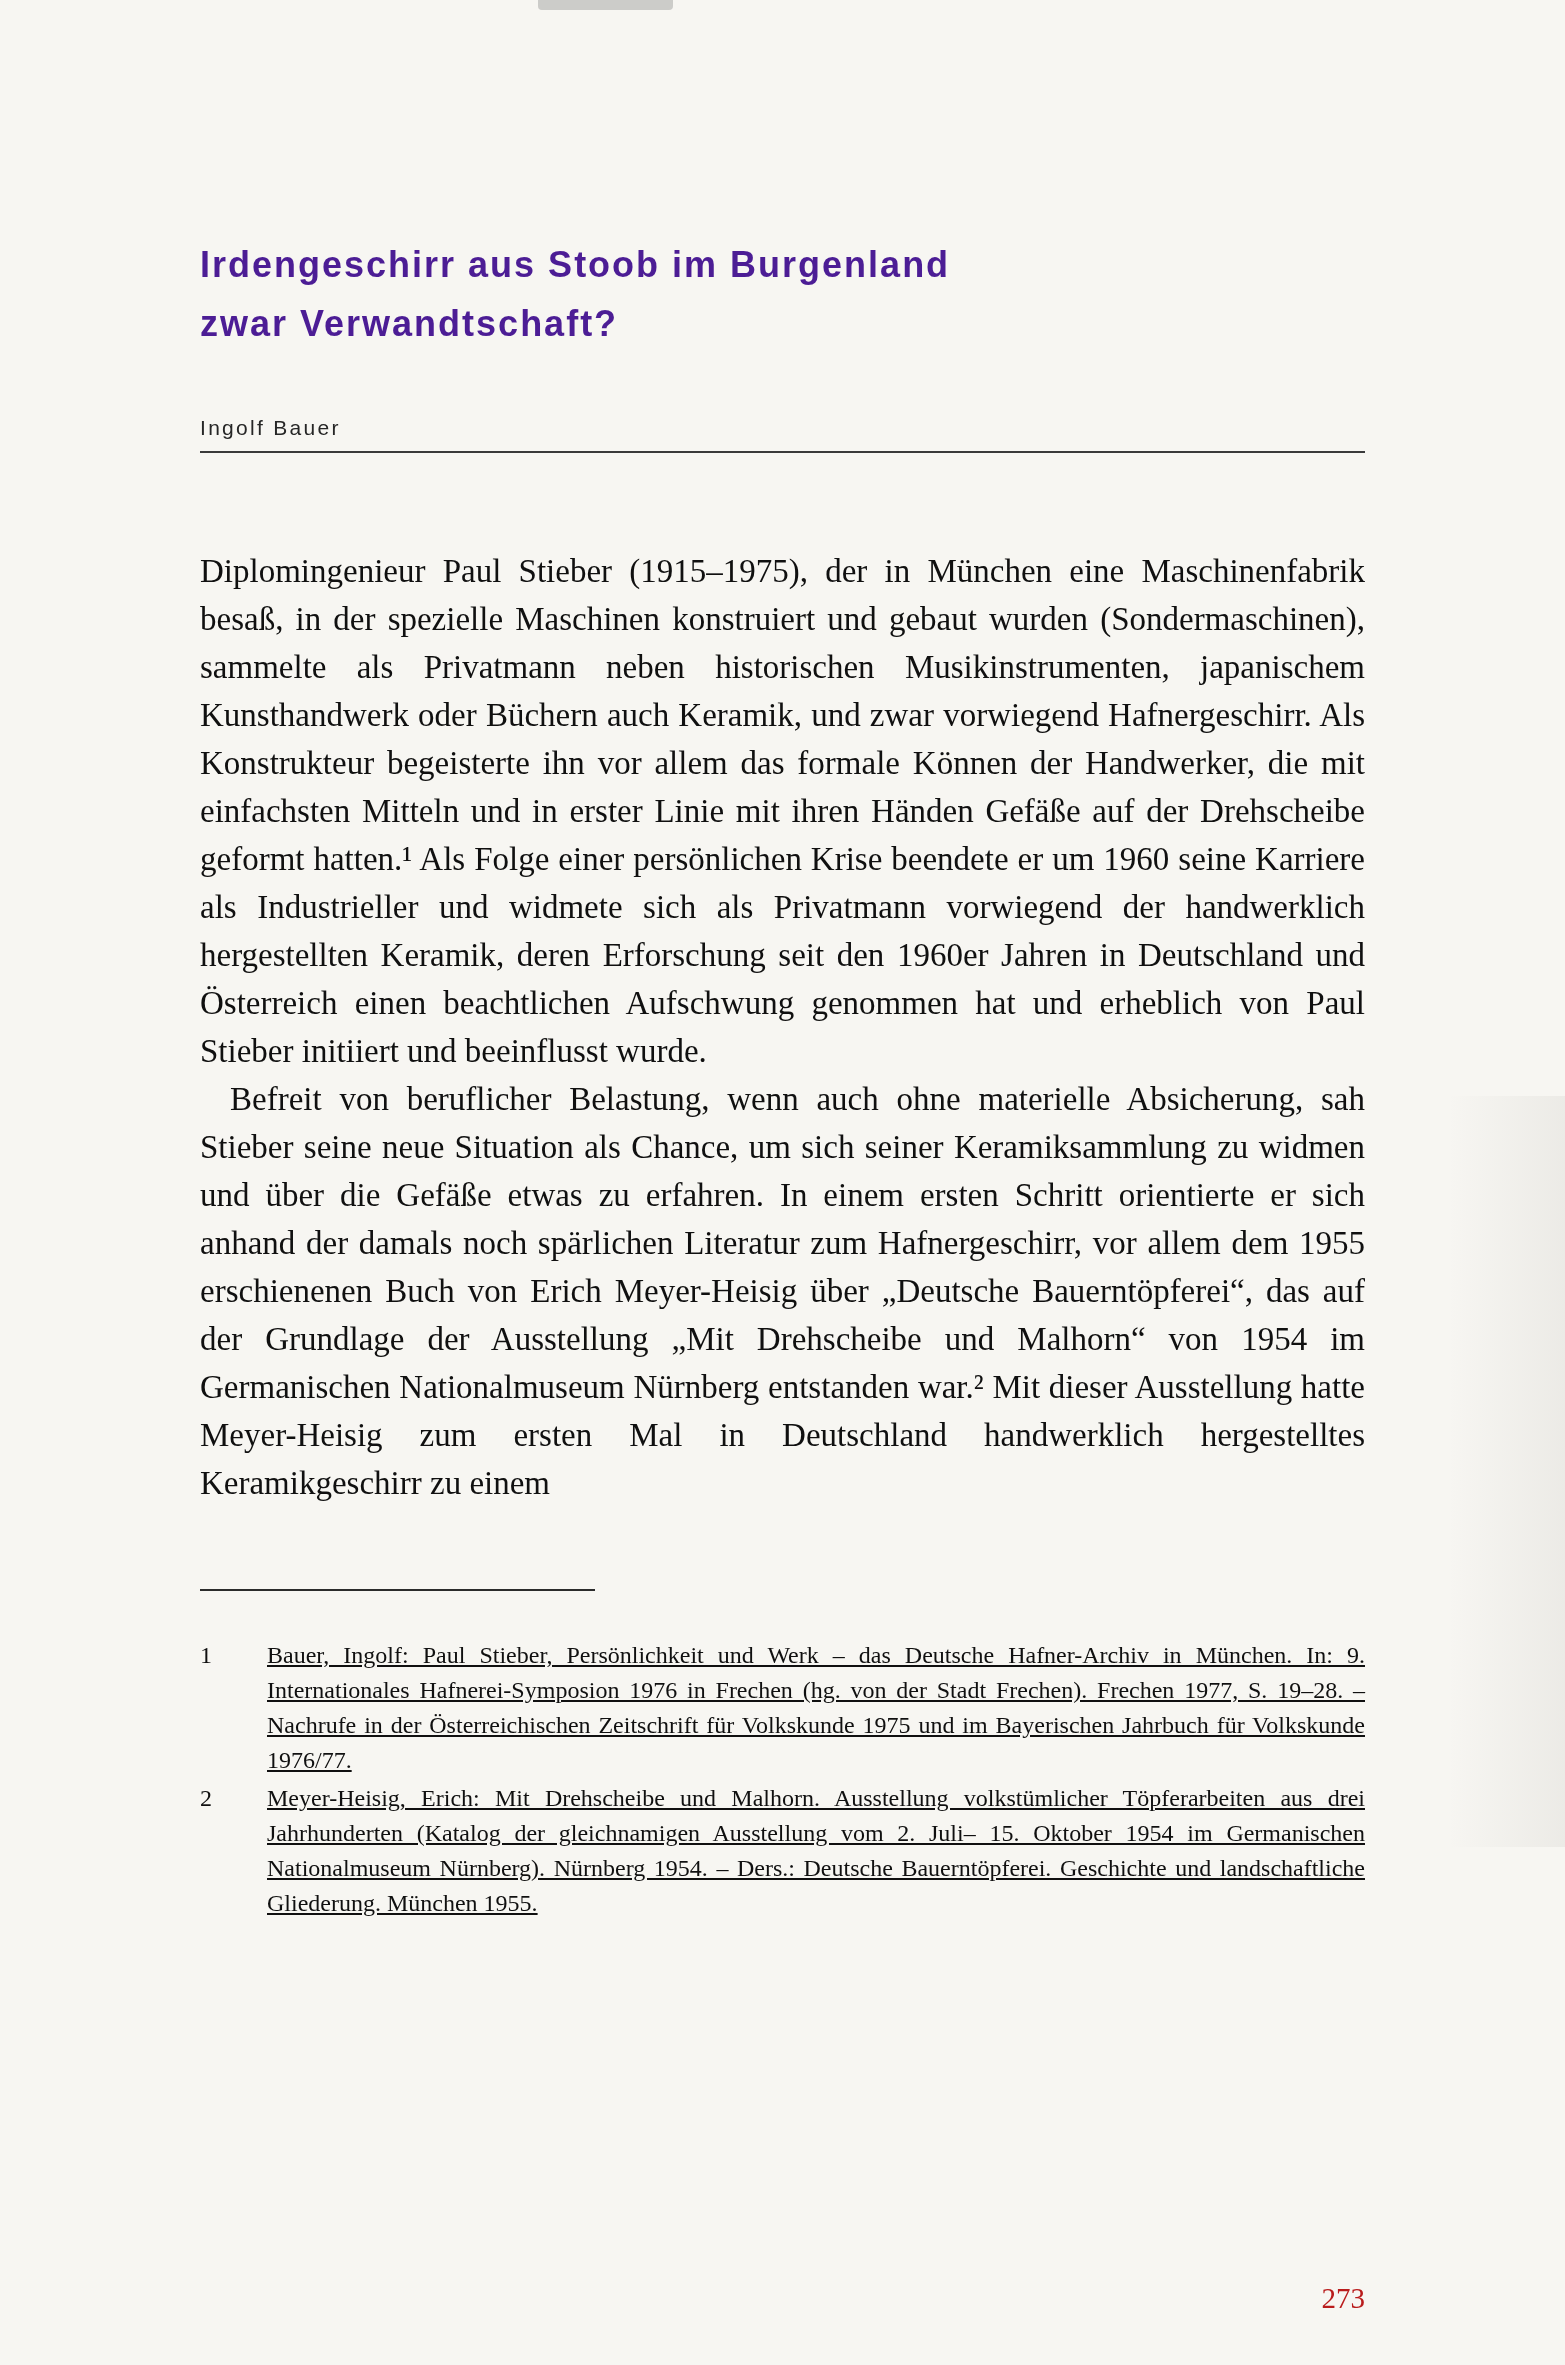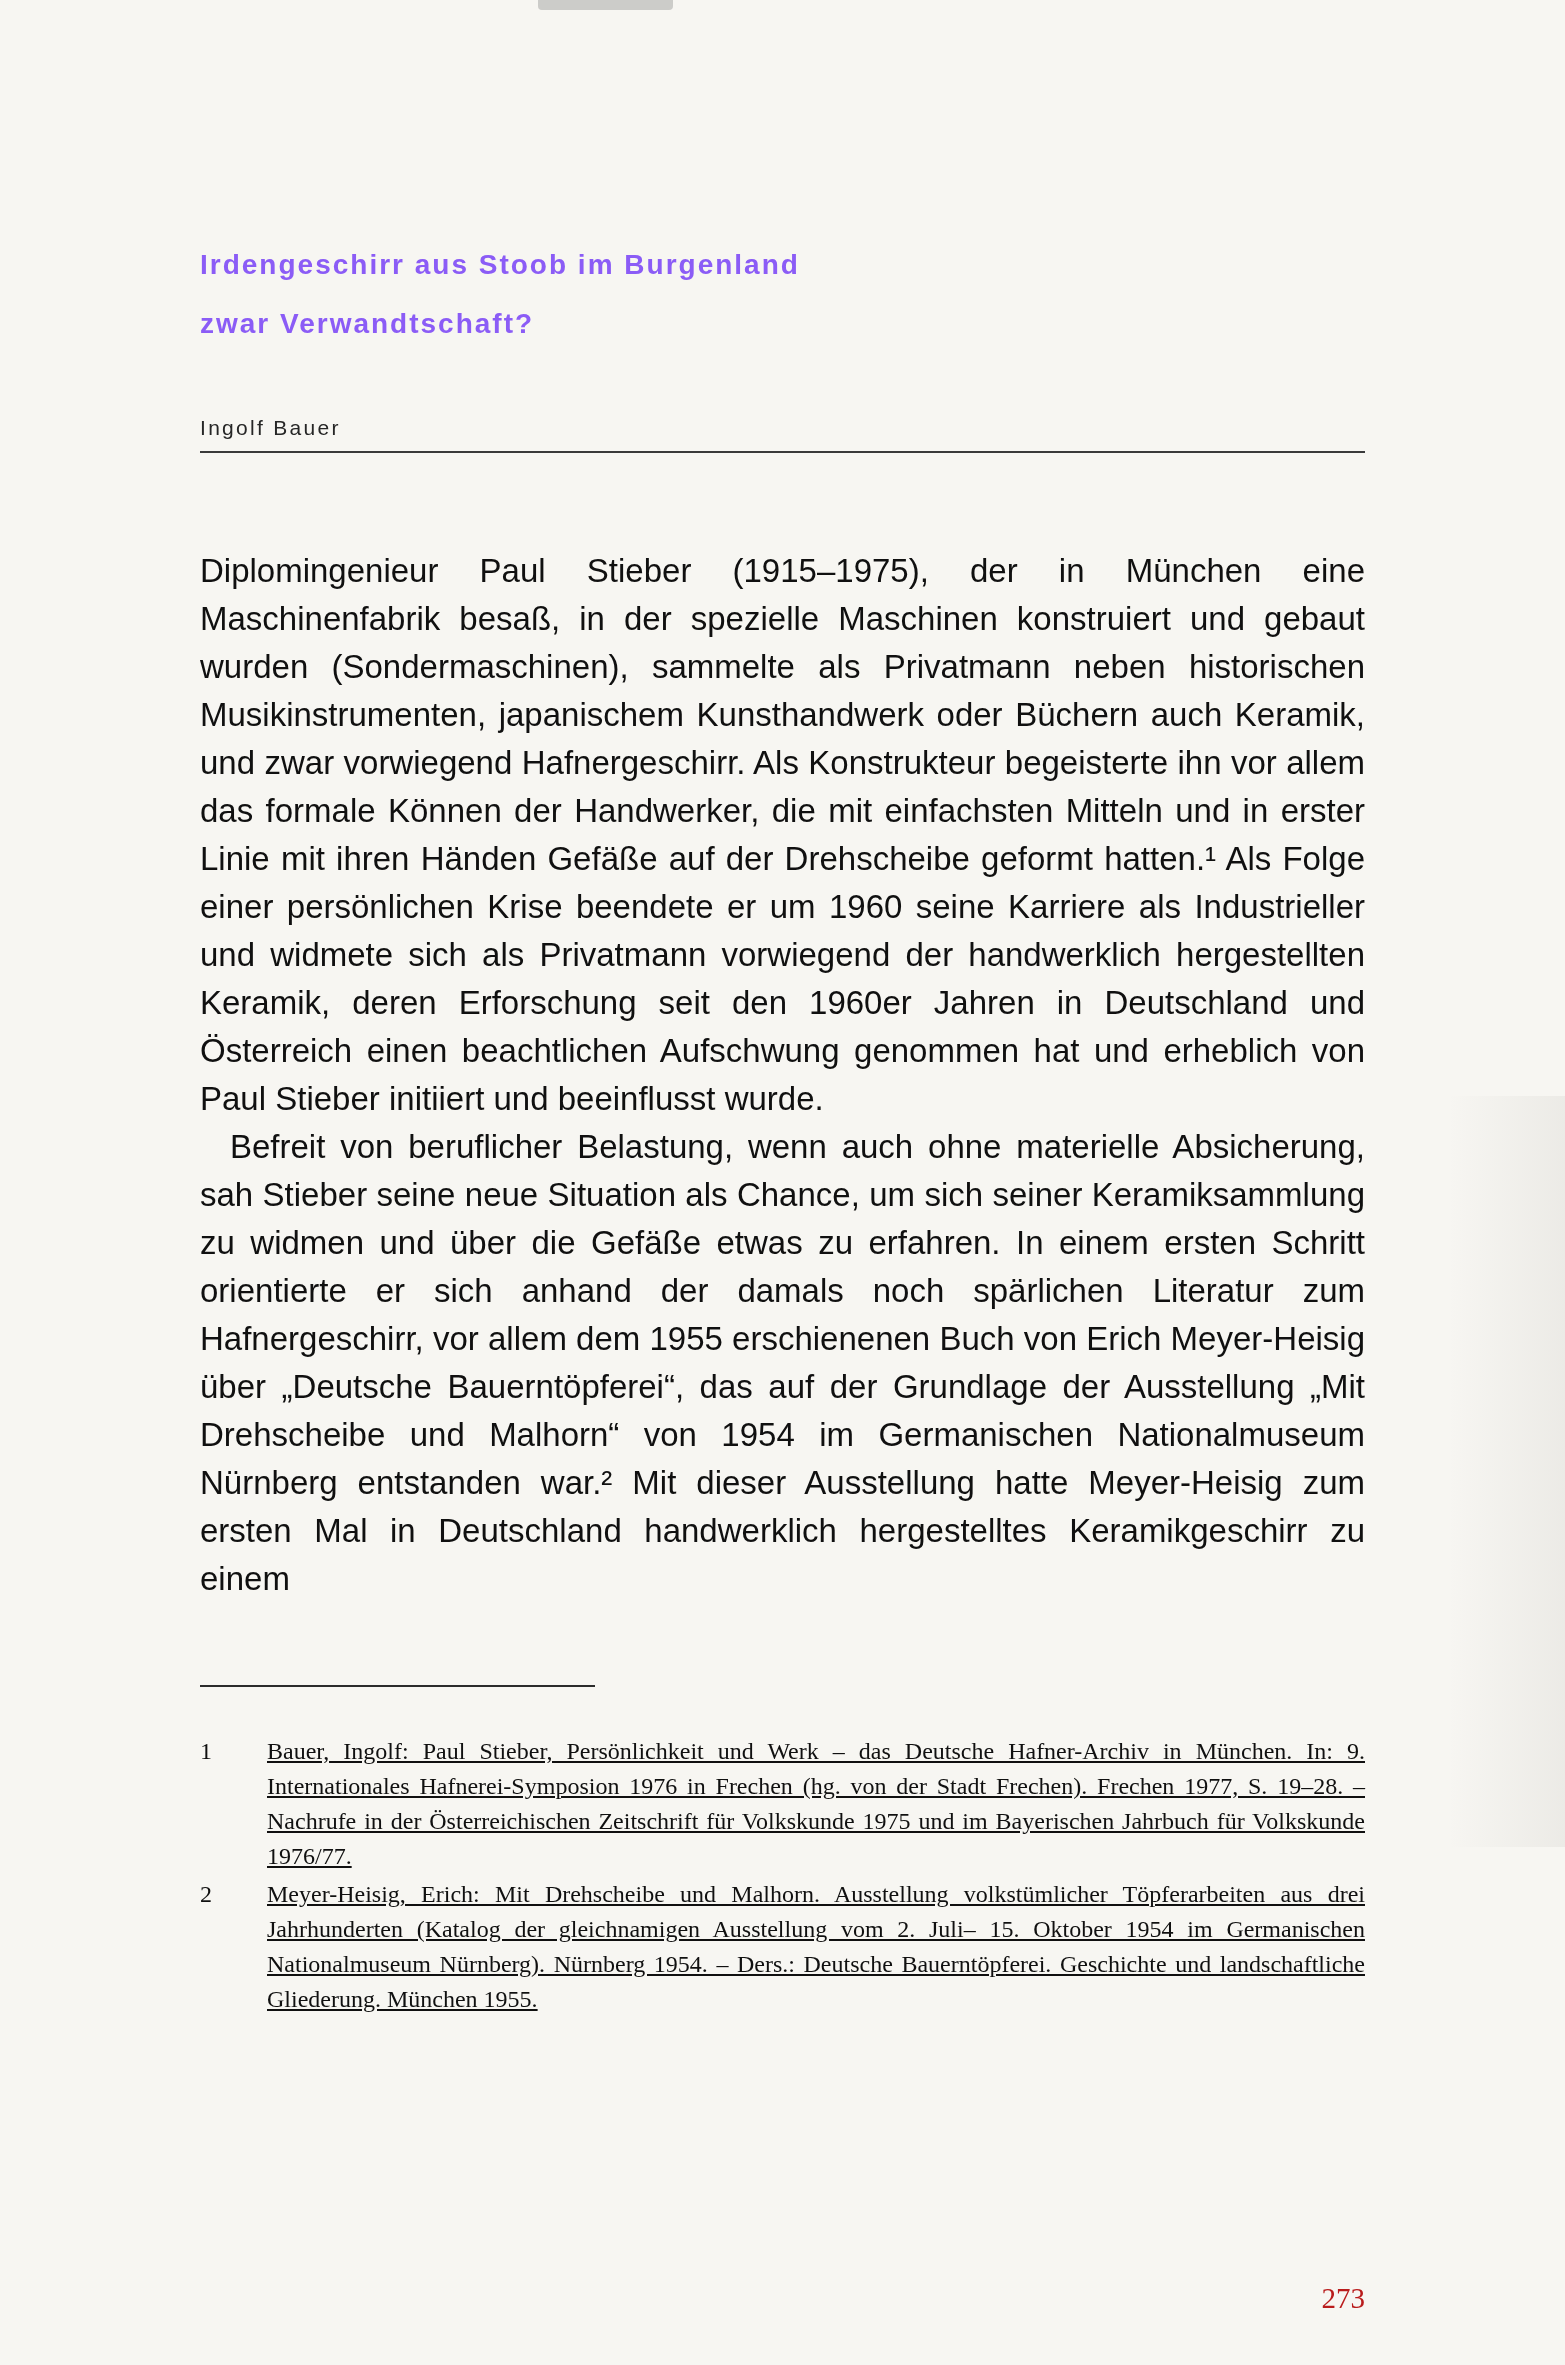--- a/index.html
+++ b/index.html
@@ -11,40 +11,40 @@
     color: #141414;
     overflow: hidden;
   }
   .page {
     box-sizing: border-box;
     padding: 235px 200px 0 200px;
   }
   .title {
     font-family: "Liberation Sans", sans-serif;
     font-weight: 700;
-    font-size: 28px;
+    font-size: 36px;
     line-height: 59px;
     letter-spacing: 2px;
-    color: #8b5cf6;
+    color: #4c1d95;
   }
   .author {
     margin-top: 63px;
     font-family: "Liberation Sans", sans-serif;
     font-size: 21px;
     letter-spacing: 2.3px;
     color: #262626;
   }
   .author-rule {
     margin-top: 11px;
     height: 1.6px;
     background: #3a3a3a;
   }
   .body-text {
     margin-top: 94px;
-    font-family: Liberation Sans, sans-serif;
+    font-family: Liberation Serif, serif;
     font-size: 33px;
     line-height: 48px;
     text-align: justify;
     color: #101010;
     hyphens: auto;
     -webkit-hyphens: auto;
   }
   .body-text p { margin: 0; }
   .body-text p.indent { text-indent: 30px; }
   .fn-sep {

